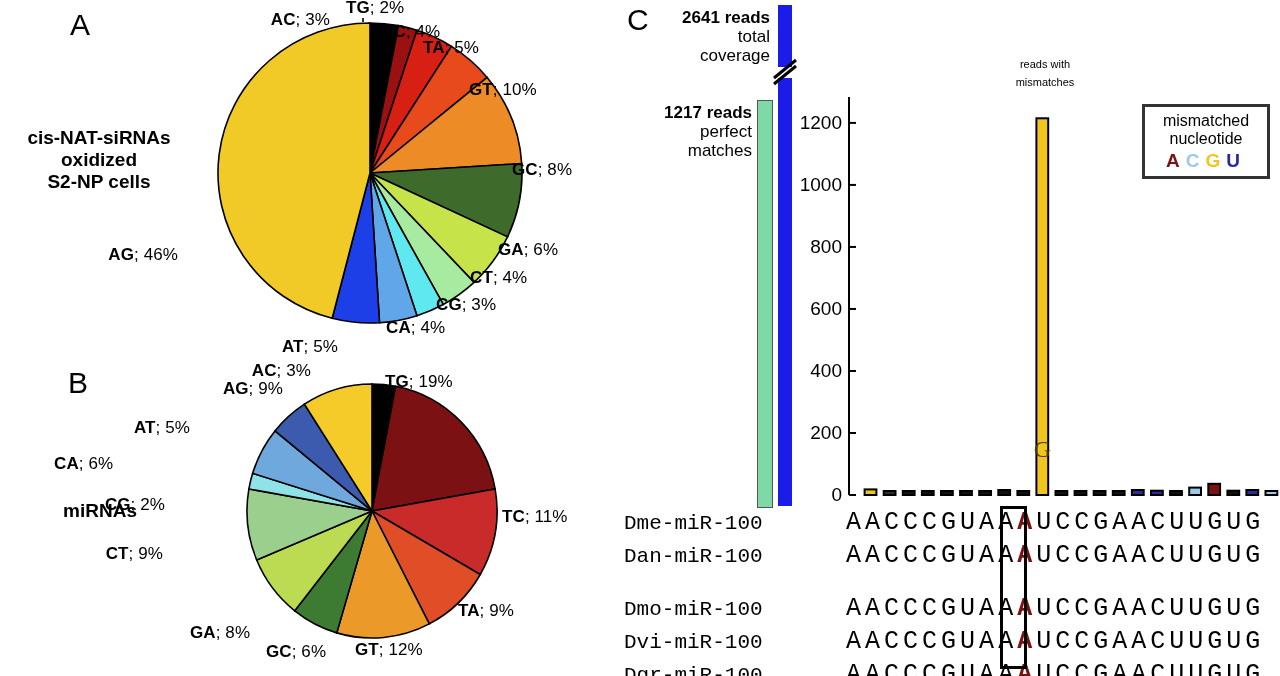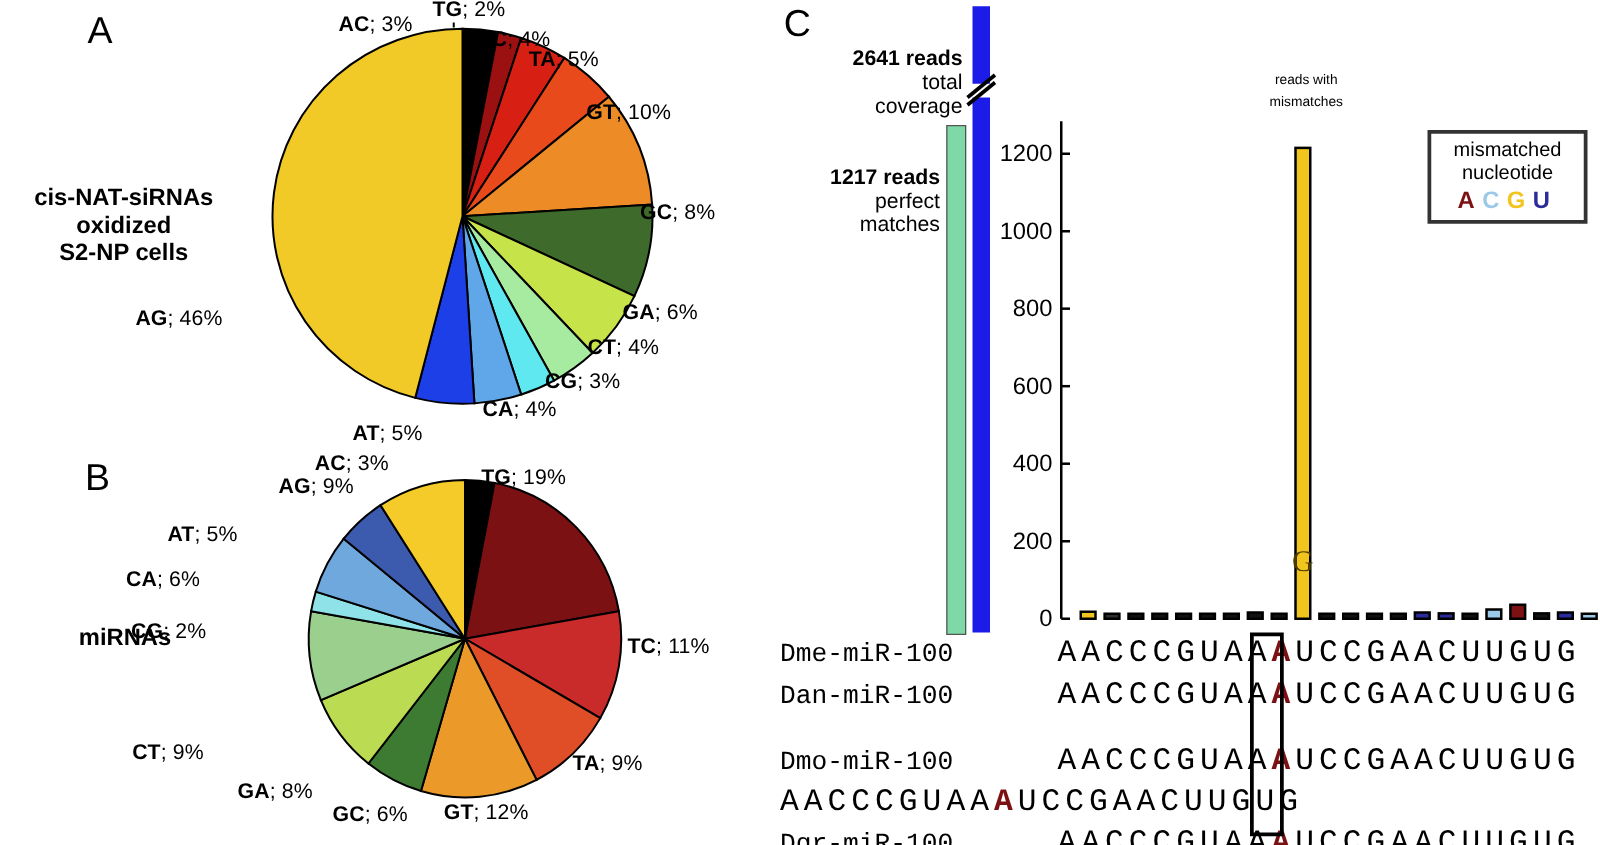--- a/index.html
+++ b/index.html
@@ -4,37 +4,37 @@
 <style>
   html,body{margin:0;padding:0;background:#fff;}
   body{width:1280px;height:676px;position:relative;overflow:hidden;
        font-family:"Liberation Sans",sans-serif;color:#000;}
   .abs{position:absolute;}
   .panel-letter{font-family:"Liberation Sans",sans-serif;font-size:30px;font-weight:400;}
   .pielabel{font-size:17px;white-space:nowrap;letter-spacing:.1px;}
   .pielabel b{font-weight:bold;}
   .rowlabel{font-size:19px;font-weight:bold;line-height:22px;text-align:center;}
   .cov-text{font-size:17px;line-height:19px;text-align:right;}
-  .cov-text .big{font-weight:bold;margin-top:29px;}
+  .cov-text .big{font-weight:bold;}
   .smalltitle{font-size:11px;text-align:center;line-height:18px;}
   .legendbox{border:3px solid #333;background:#fff;text-align:center;
              padding:5px 8px 4px 8px;box-sizing:border-box;}
   .legendbox .lt{font-size:16px;line-height:18px;}
   .legendbox .nts{font-size:19px;font-weight:bold;margin-top:2px;letter-spacing:6px;}
   .seqfont{font-family:Liberation Mono, monospace;font-size:25px;letter-spacing:0px;white-space:pre;}
   .seqname{font-family:"Liberation Mono",monospace;font-size:21px;white-space:pre;}
   .mmnt{color:#7B1113;font-weight:bold;}
   svg{display:block;}
 </style>
 </head>
 <body>
 
 <div class="abs panel-letter" style="left:70px;top:8px;">A</div>
 
-<div class="abs rowlabel" style="left:4px;top:148px;width:190px;" id="panelA-rowlabel">
+<div class="abs rowlabel" style="left:4px;top:127px;width:190px;" id="panelA-rowlabel">
     <div>cis-NAT-siRNAs</div>
     <div>oxidized</div>
     <div>S2-NP cells</div>
   </div>
 
 <div class="abs" style="left:200px;top:18px;">
   <svg width="340" height="320" viewBox="0 0 340 320" id="pieA">
       <path d="M 170 155 L 170.00 5.00 A 152 150 0 0 1 198.48 7.66 Z" fill="#000000" stroke="#000" stroke-width="1.6"></path>
       <path d="M 170 155 L 198.48 7.66 A 152 150 0 0 1 216.97 12.34 Z" fill="#9B1010" stroke="#000" stroke-width="1.6"></path>
       <path d="M 170 155 L 216.97 12.34 A 152 150 0 0 1 251.45 28.35 Z" fill="#D81F14" stroke="#000" stroke-width="1.6"></path>
@@ -88,23 +88,23 @@
     </svg>
 </div>
 <div class="abs" id="pieB-labels" style="left:0;top:350px;width:620px;height:326px;">
     <div class="pielabel abs" style="left: 191px; top: 11px; text-align: right; width: 120px;"><b>AC</b><span>; 3%</span></div>
     <div class="pielabel abs" style="left: 385px; top: 22px;"><b>TG</b><span>; 19%</span></div>
     <div class="pielabel abs" style="left: 502px; top: 157px;"><b>TC</b><span>; 11%</span></div>
     <div class="pielabel abs" style="left: 458px; top: 251px;"><b>TA</b><span>; 9%</span></div>
     <div class="pielabel abs" style="left: 355px; top: 290px;"><b>GT</b><span>; 12%</span></div>
     <div class="pielabel abs" style="left: 266px; top: 292px;"><b>GC</b><span>; 6%</span></div>
     <div class="pielabel abs" style="left: 190px; top: 273px;"><b>GA</b><span>; 8%</span></div>
-    <div class="pielabel abs" style="left: 43px; top: 194px; text-align: right; width: 120px; margin-top: 48px;"><b>CT</b><span>; 9%</span></div>
+    <div class="pielabel abs" style="left: 43px; top: 194px; text-align: right; width: 120px;"><b>CT</b><span>; 9%</span></div>
     <div class="pielabel abs" style="left: 45px; top: 145px; text-align: right; width: 120px;"><b>CG</b><span>; 2%</span></div>
-    <div class="pielabel abs" style="left: 40px; top: 104px; text-align: right; width: 120px;"><b>CA</b><span>; 6%</span></div>
+    <div class="pielabel abs" style="left: 54px; top: 104px; width: 120px;"><b>CA</b><span>; 6%</span></div>
     <div class="pielabel abs" style="left: 70px; top: 68px; text-align: right; width: 120px;"><b>AT</b><span>; 5%</span></div>
     <div class="pielabel abs" style="left: 163px; top: 29px; text-align: right; width: 120px;"><b>AG</b><span>; 9%</span></div>
   </div>
 
 <div class="abs panel-letter" style="left:627px;top:3px;">C</div>
 
 <div class="abs cov-text" style="left:640px;top:8px;width:130px;">
   <div class="big">2641 reads</div>
   <div>total</div>
   <div>coverage</div>
@@ -187,20 +187,21 @@
     </div>
     <div style="display: flex; align-items: baseline; height: 33px;">
       <span class="seqname" style="width: 222px;">Dan-miR-100</span>
       <span class="seqfont" style="letter-spacing: 4px;"><span>A</span><span>A</span><span>C</span><span>C</span><span>C</span><span>G</span><span>U</span><span>A</span><span>A</span><span class="mmnt">A</span><span>U</span><span>C</span><span>C</span><span>G</span><span>A</span><span>A</span><span>C</span><span>U</span><span>U</span><span>G</span><span>U</span><span>G</span></span>
     </div>
     <div style="display: flex; align-items: baseline; height: 33px; margin-top: 20px;">
       <span class="seqname" style="width: 222px;">Dmo-miR-100</span>
       <span class="seqfont" style="letter-spacing: 4px;"><span>A</span><span>A</span><span>C</span><span>C</span><span>C</span><span>G</span><span>U</span><span>A</span><span>A</span><span class="mmnt">A</span><span>U</span><span>C</span><span>C</span><span>G</span><span>A</span><span>A</span><span>C</span><span>U</span><span>U</span><span>G</span><span>U</span><span>G</span></span>
     </div>
     <div style="display: flex; align-items: baseline; height: 33px;">
+      <span class="seqname" style="width: 222px;">Dvi-miR-100</span>
       <span class="seqfont" style="letter-spacing: 4px;"><span>A</span><span>A</span><span>C</span><span>C</span><span>C</span><span>G</span><span>U</span><span>A</span><span>A</span><span class="mmnt">A</span><span>U</span><span>C</span><span>C</span><span>G</span><span>A</span><span>A</span><span>C</span><span>U</span><span>U</span><span>G</span><span>U</span><span>G</span></span>
     </div>
     <div style="display: flex; align-items: baseline; height: 33px;">
       <span class="seqname" style="width: 222px;">Dgr-miR-100</span>
       <span class="seqfont" style="letter-spacing: 4px;"><span>A</span><span>A</span><span>C</span><span>C</span><span>C</span><span>G</span><span>U</span><span>A</span><span>A</span><span class="mmnt">A</span><span>U</span><span>C</span><span>C</span><span>G</span><span>A</span><span>A</span><span>C</span><span>U</span><span>U</span><span>G</span><span>U</span><span>G</span></span>
     </div>
   </div>
 
 <div class="abs" style="left: 1000px; top: 506px; width: 27px; height: 163px; border: 3px solid rgb(0, 0, 0); box-sizing: border-box; pointer-events: none;"></div>
 

